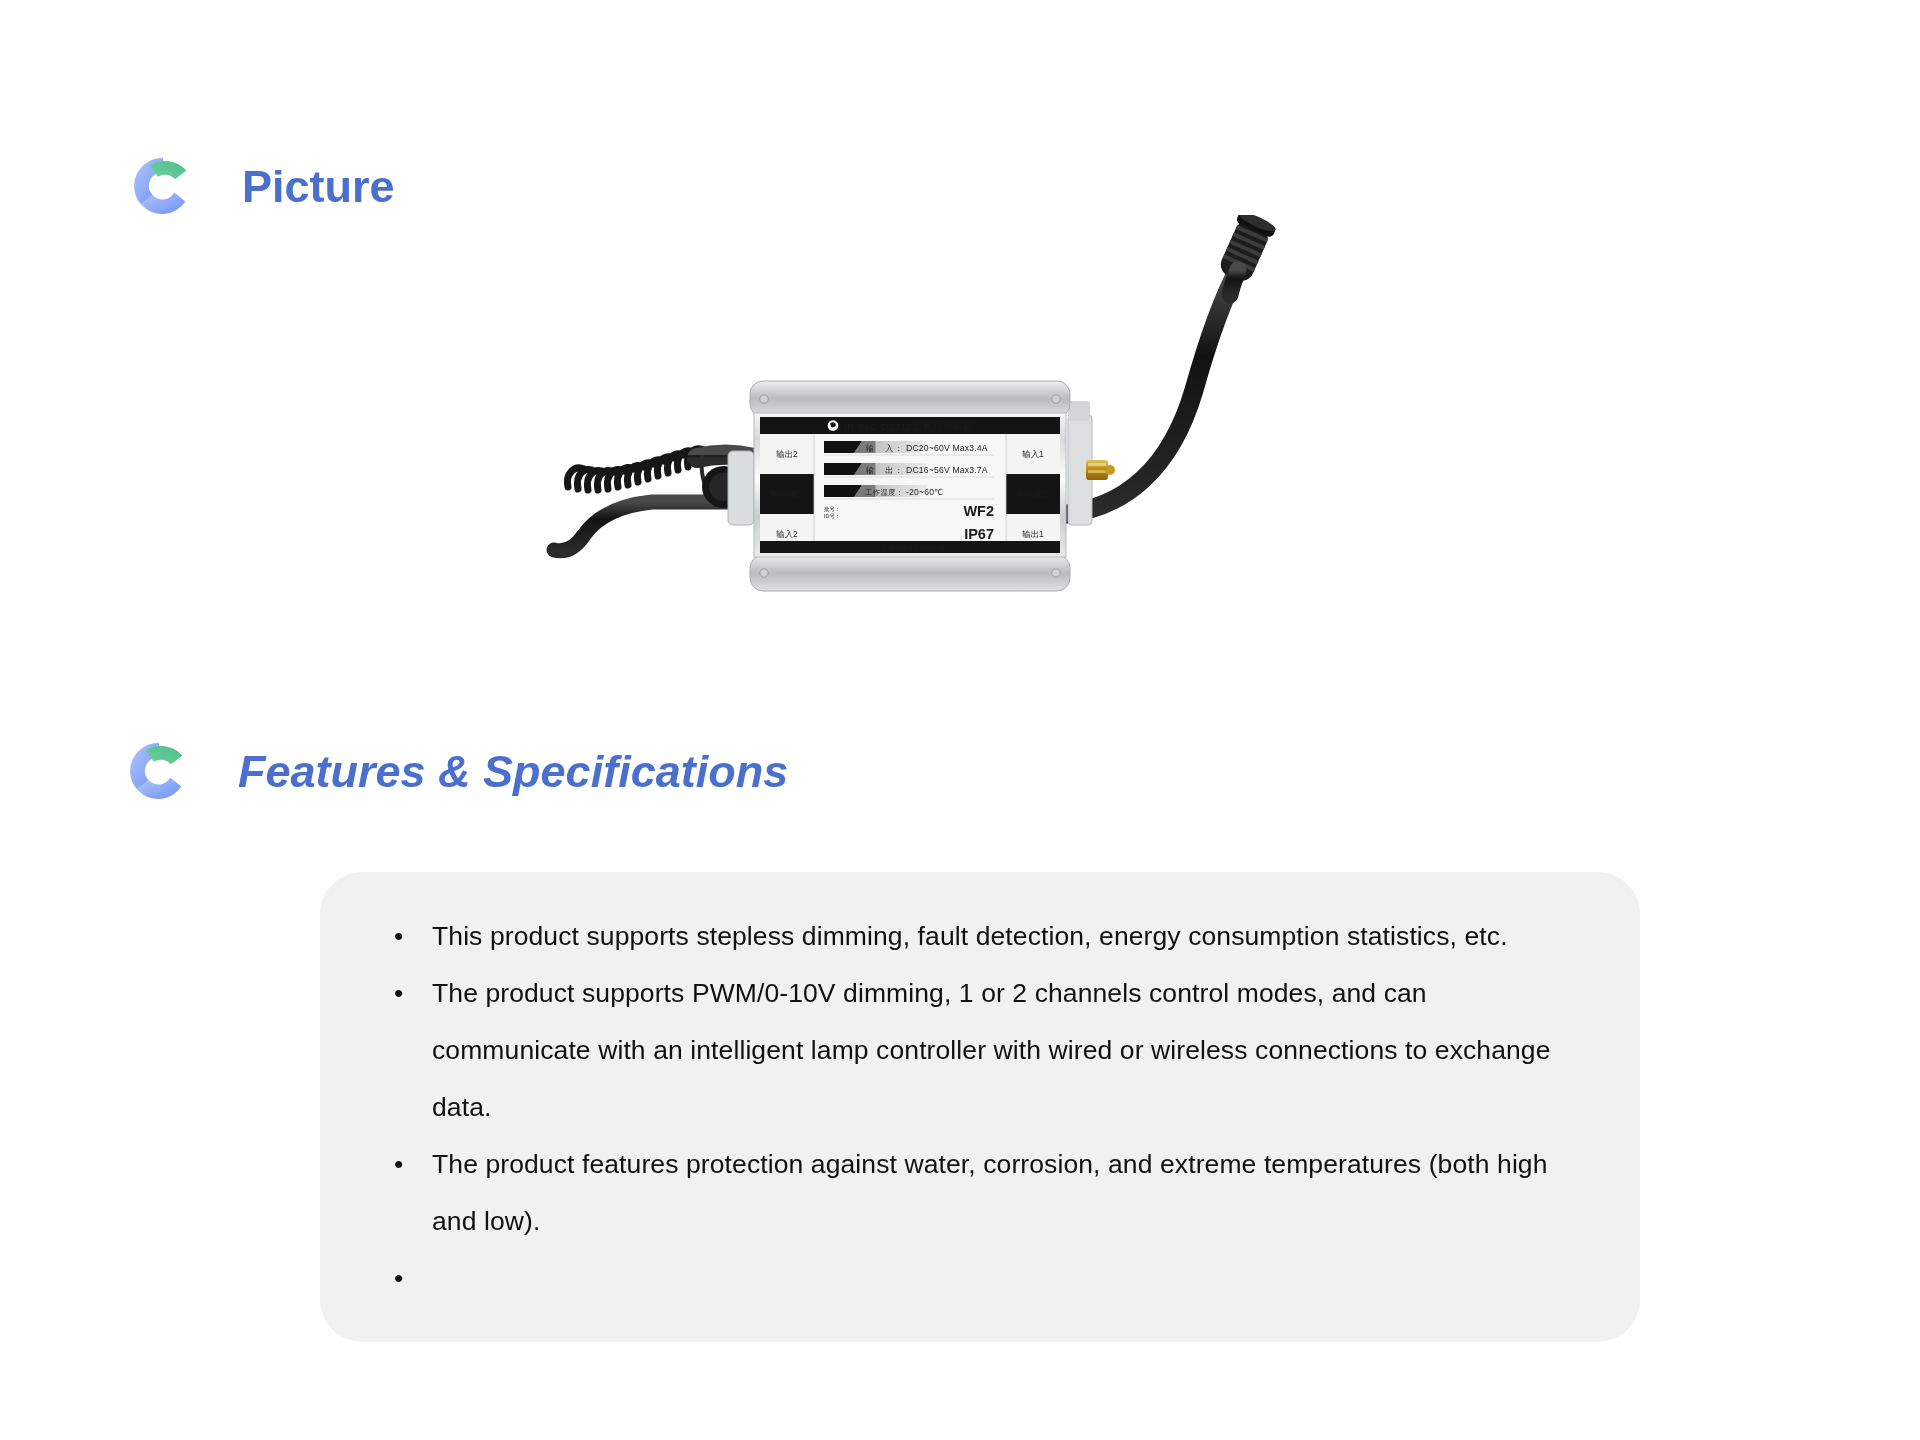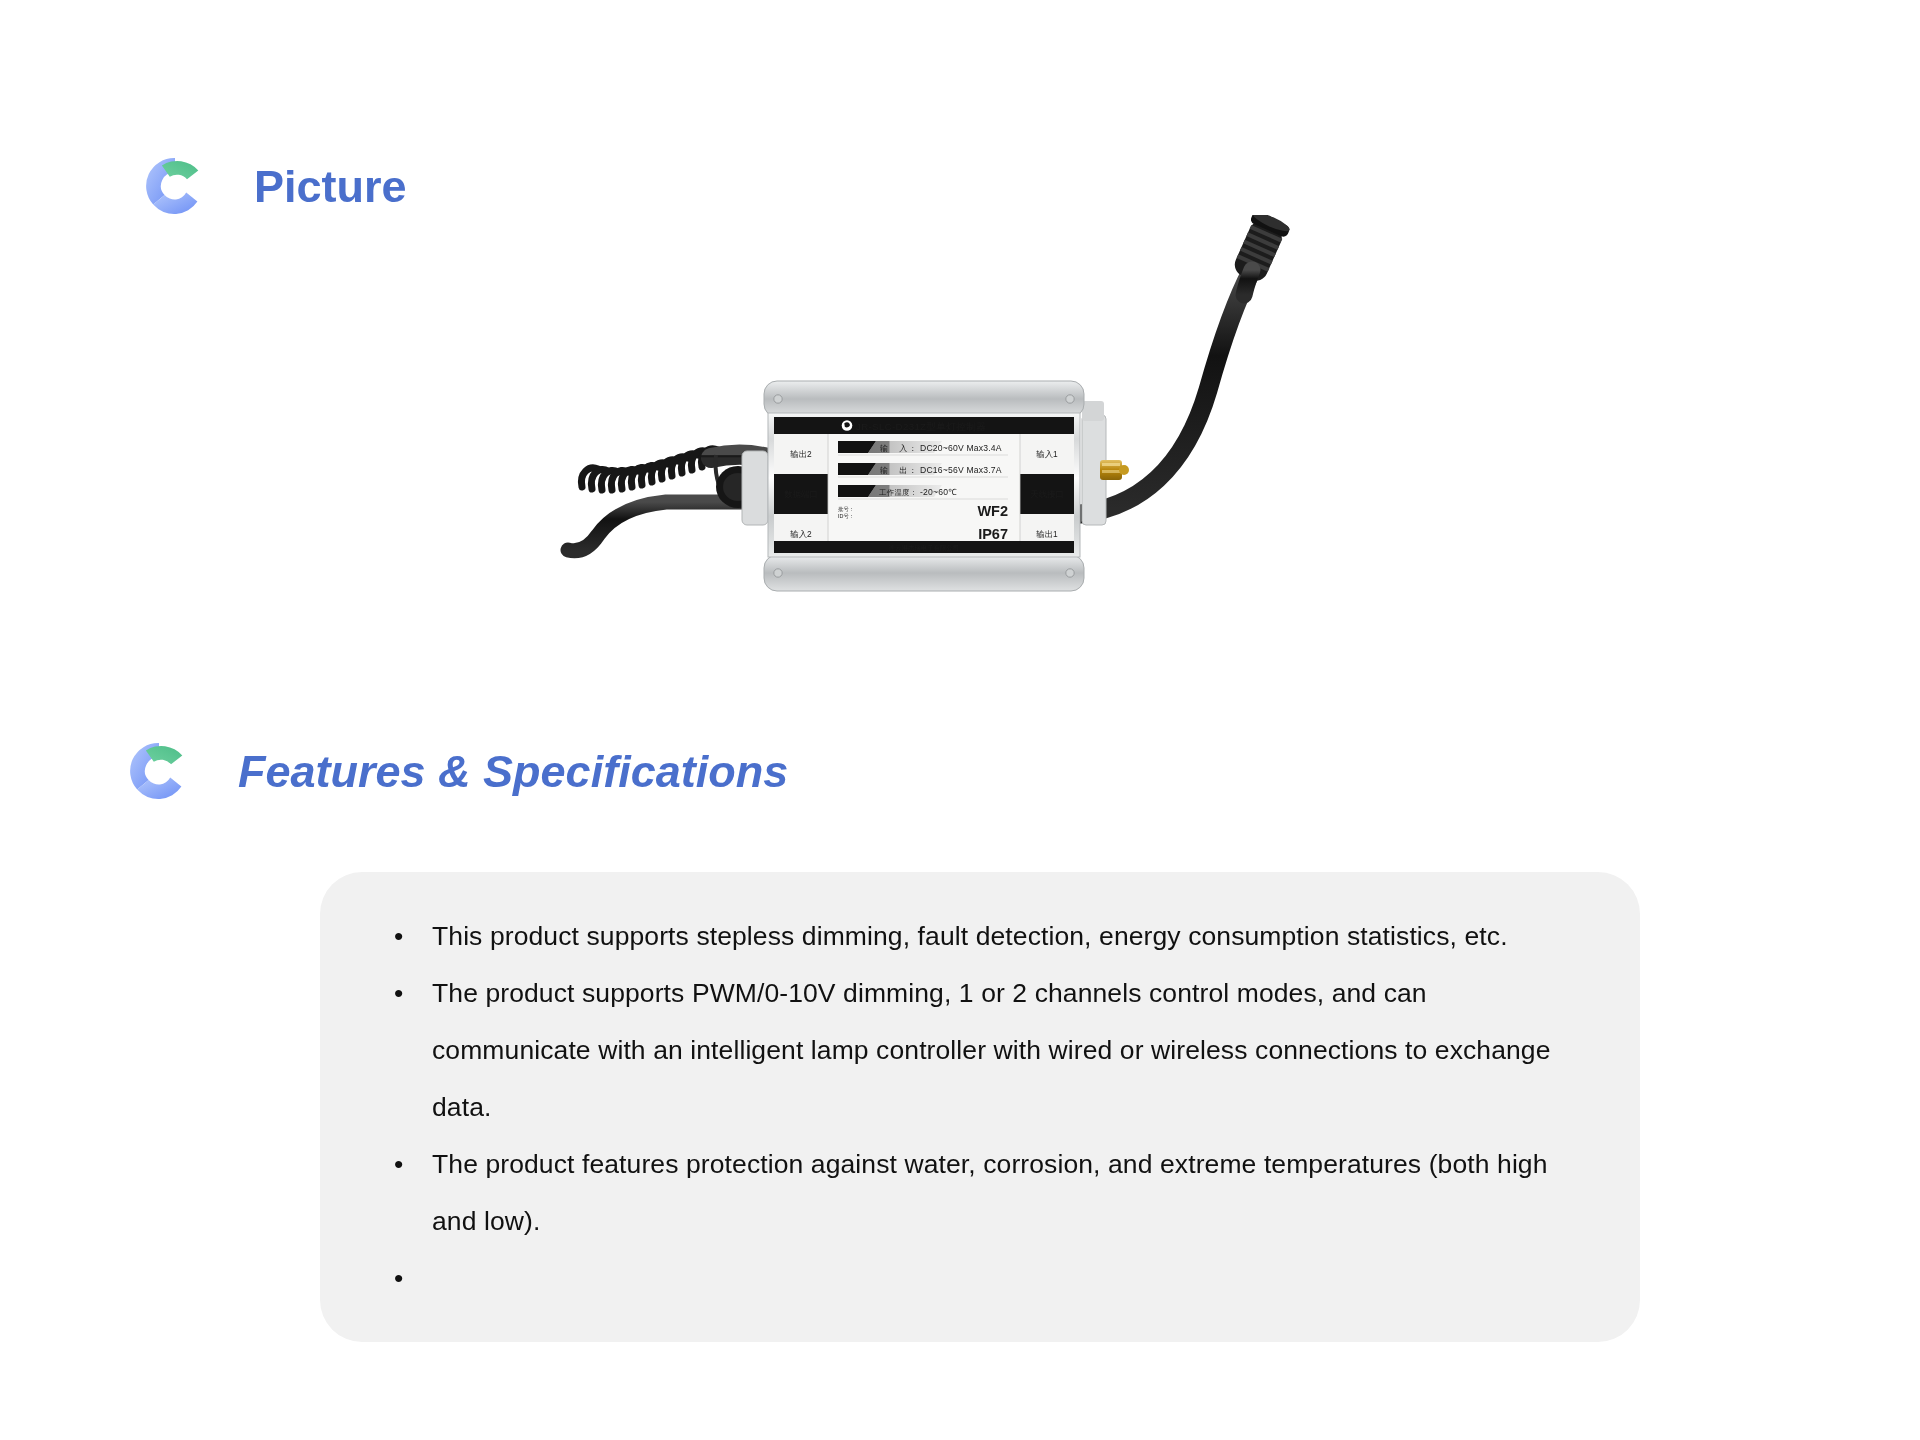--- a/index.html
+++ b/index.html
@@ -15,21 +15,21 @@
     font-family: "Liberation Sans", sans-serif;
     overflow: hidden;
   }
 
   
   .section-head {
     position: absolute;
     display: flex;
     align-items: center;
   }
-  #picture-section-head { left: 144px; top: 155px; }
+  #picture-section-head { left: 132px; top: 155px; }
   #features-section-head { left: 128px; top: 740px; font-style: italic; }
 
   .brand-mark {
     width: 62px;
     height: 62px;
     position: relative;
     flex: 0 0 auto;
   }
   .brand-mark svg { display: block; width: 62px; height: 62px; }
 
@@ -39,21 +39,21 @@
     font-weight: bold;
     color: #4a6fcc;
     letter-spacing: 0px;
     white-space: nowrap;
     line-height: 1;
   }
 
   
   #product-photo {
     position: absolute;
-    left: 546px;
+    left: 532px;
     top: 215px;
     width: 780px;
     height: 400px;
   }
   #product-photo svg { display: block; width: 100%; height: 100%; }
 
   .dev-txt {
     font-family: "Liberation Sans", sans-serif;
     fill: #1b1b1b;
   }

